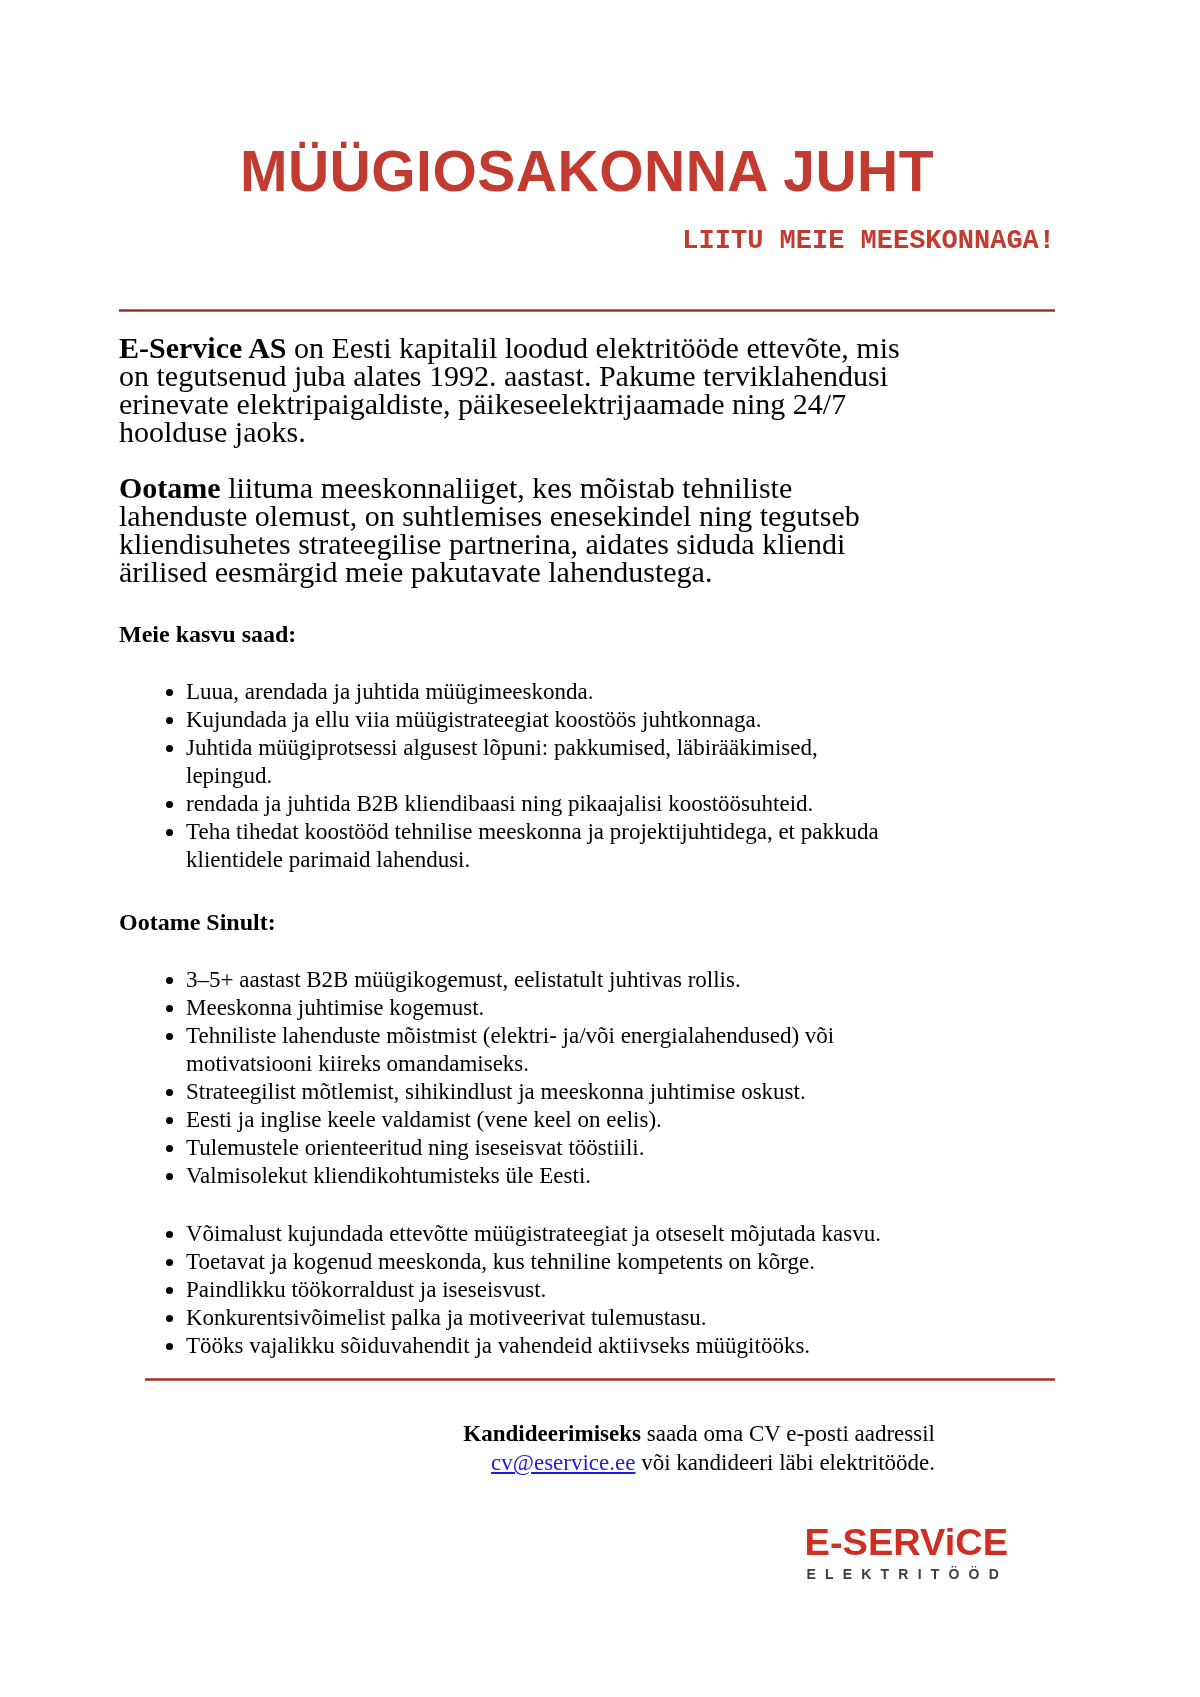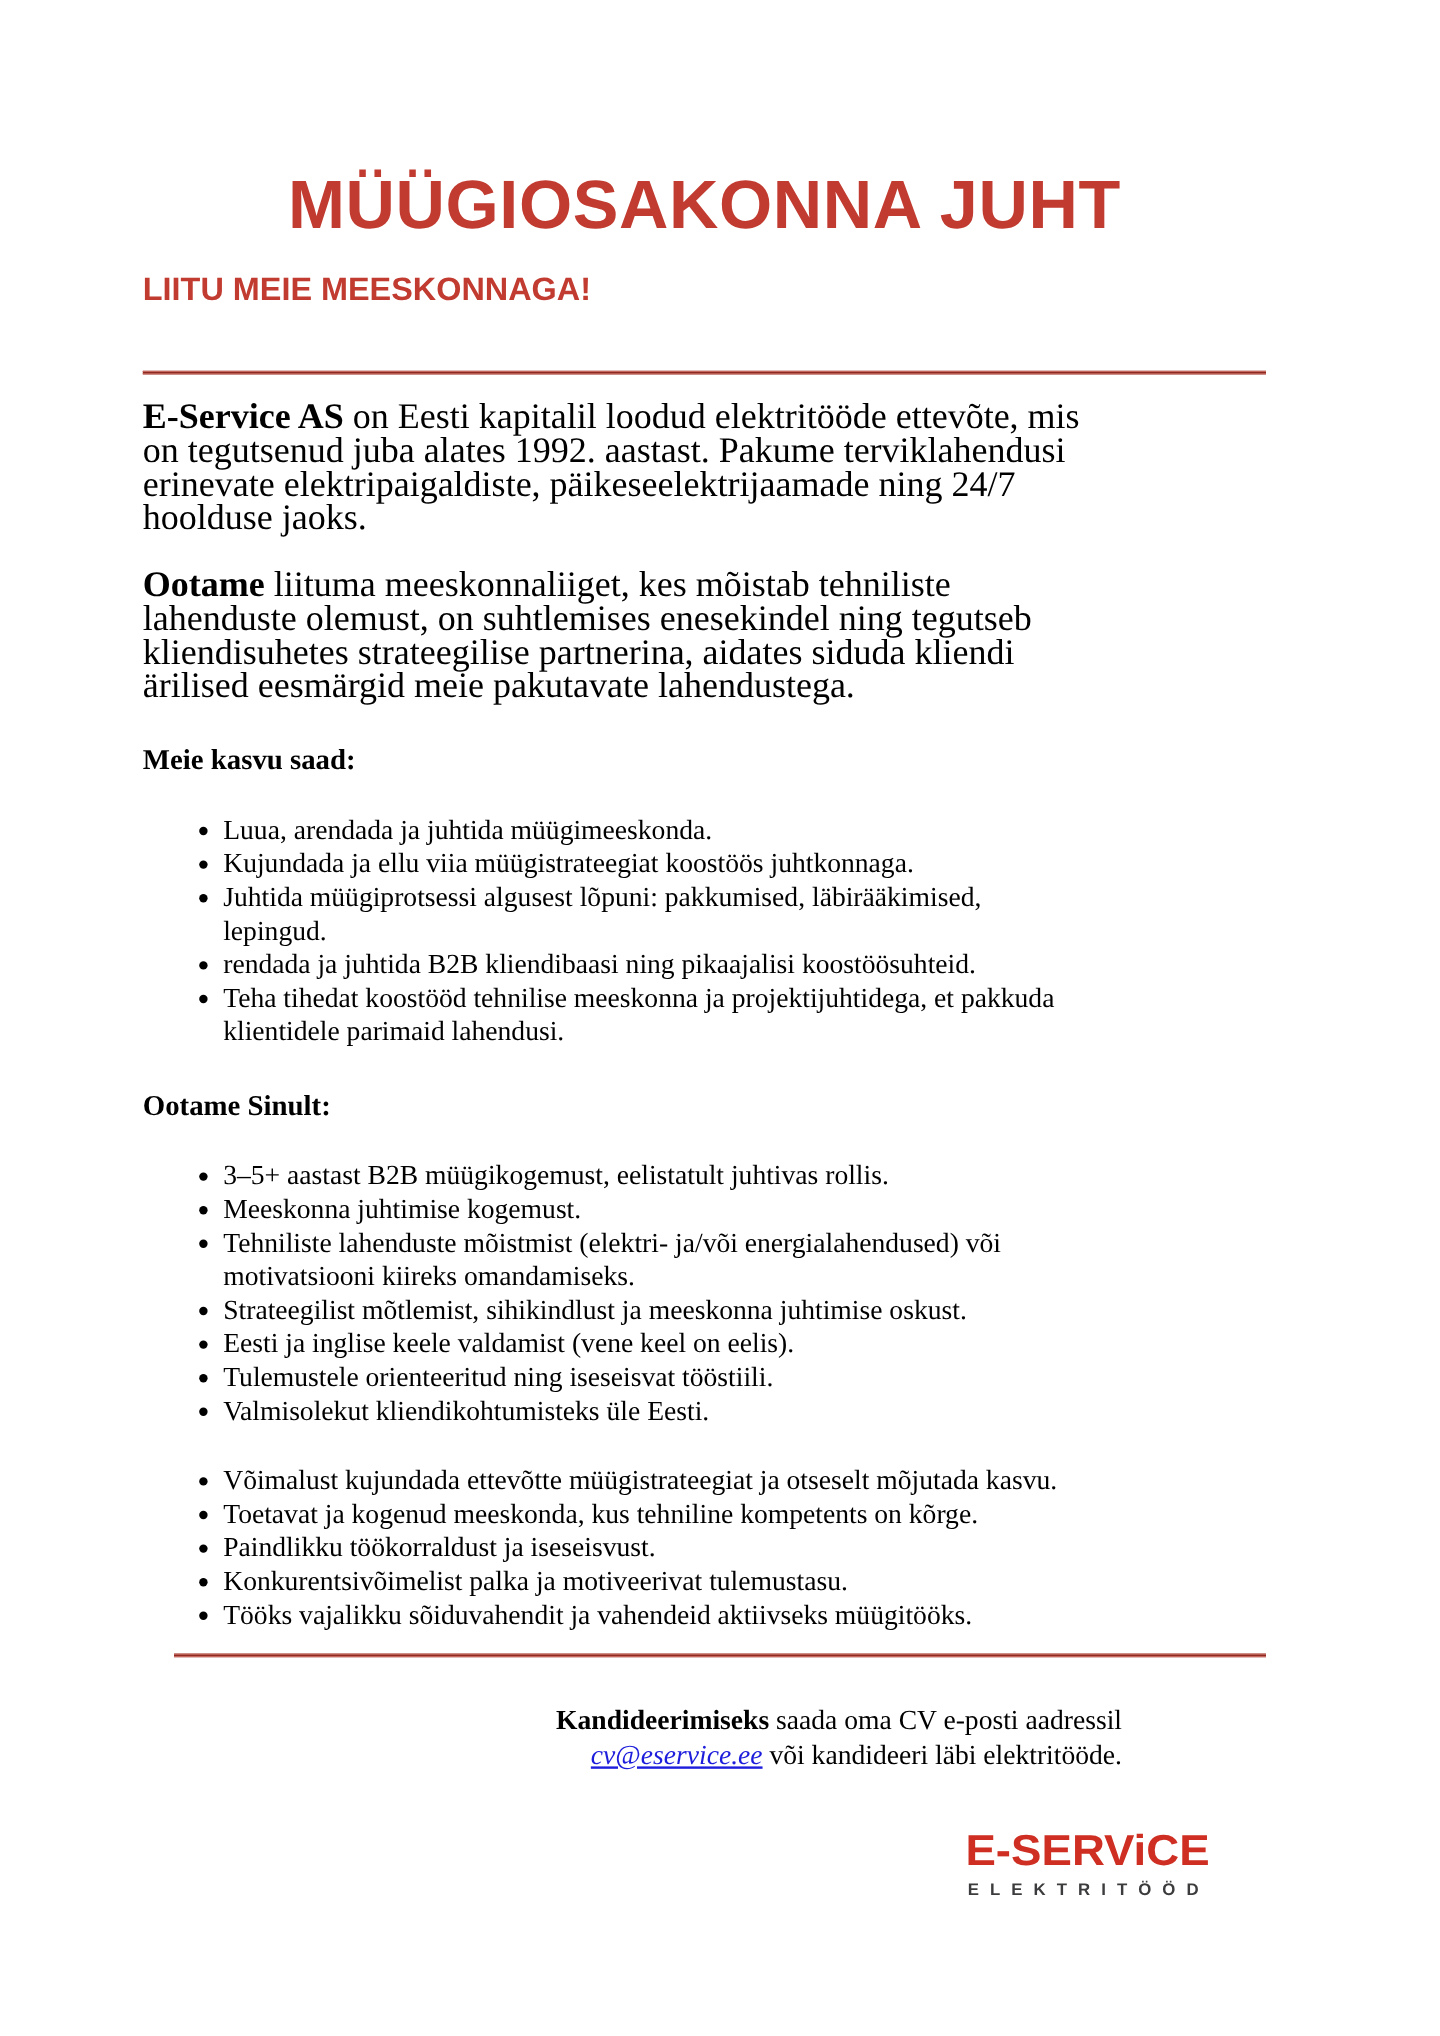--- a/index.html
+++ b/index.html
@@ -30,26 +30,26 @@
     font-family: "Liberation Sans", sans-serif;
     font-weight: bold;
     font-size: 57px;
     line-height: 1.1;
     color: var(--accent-red, #c23b30);
     text-align: center;
     letter-spacing: 0.5px;
   }
   .doc-subtitle {
     margin: 22px 0 0 0;
-    font-family: Liberation Sans, sans-serif;
+    font-family: Liberation Mono, monospace;
     font-weight: bold;
     font-size: 27px;
     line-height: 1.2;
     color: var(--accent-red, #c23b30);
-    text-align: left;
+    text-align: right;
   }
   .divider {
     margin-top: 52px;
     height: 3px;
     background: var(--divider-red, #8e2a22);
     border-top: 1px solid #c4665c;
     border-bottom: 1px solid #c4665c;
   }
   .body-text, .bullet-list, .section-heading {
     width: 790px;
@@ -89,21 +89,20 @@
     left: 145px; top: 1396px;
     font-size: 23px;
     line-height: 29px;
     width: 790px;
     text-align: right;
   }
   .email-link {
     color: var(--link-blue, #1d1ddc);
     text-decoration: underline;
     cursor: pointer;
-    font-style: italic;
   }
   .logo {
     position: absolute;
     top: 1524px;
     right: 192px;
     text-align: right;
     white-space: nowrap;
   }
   .logo-wordmark {
     display: block;

